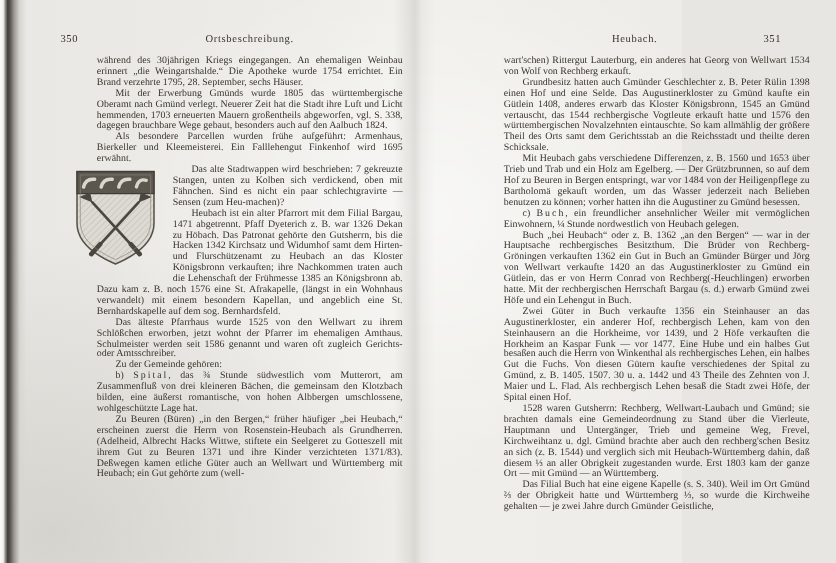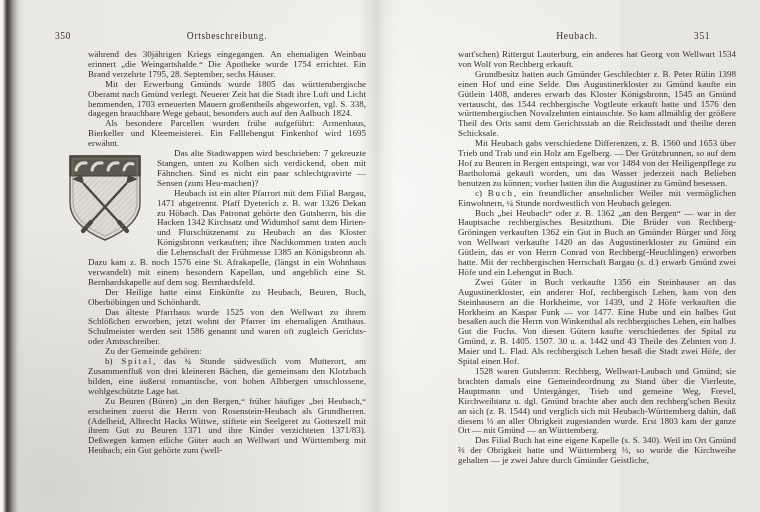--- a/index.html
+++ b/index.html
@@ -97,21 +97,20 @@
         </g>
         <path d="M65,33 L77,28 L67,24 Z" fill="#4b463e"></path>
         <path d="M23,33 L11,28 L21,24 Z" fill="#4b463e"></path>
 
         <path d="M12,8 L76,8 L76,51 Q76,71 44,85 Q12,71 12,51 Z" fill="none" stroke="#8a8479" stroke-width="0.6"></path>
       </svg>
       <p>Das alte Stadtwappen wird beschrieben: 7 gekreuzte Stangen, unten zu Kolben sich verdickend, oben mit Fähnchen. Sind es nicht ein paar schlechtgravirte — Sensen (zum Heu-machen)?</p>
       <p>Heubach ist ein alter Pfarrort mit dem Filial Bargau, 1471 abgetrennt. Pfaff Dyeterich z. B. war 1326 Dekan zu Höbach. Das Patronat gehörte den Gutsherrn, bis die Hacken 1342 Kirchsatz und Widumhof samt dem Hirten- und Flurschützenamt zu Heubach an das Kloster Königsbronn verkauften; ihre Nachkommen traten auch die Lehenschaft der Frühmesse 1385 an Königsbronn ab. Dazu kam z. B. noch 1576 eine St. Afrakapelle, (längst in ein Wohnhaus verwandelt) mit einem besondern Kapellan, und angeblich eine St. Bernhardskapelle auf dem sog. Bernhardsfeld.</p>
     </div>
 
-    <p class="clearfloat">Der Heilige hatte einst Einkünfte zu Heubach, Beuren, Buch, Oberböbingen und Schönhardt.</p>
     <p>Das älteste Pfarrhaus wurde 1525 von den Wellwart zu ihrem Schlößchen erworben, jetzt wohnt der Pfarrer im ehemaligen Amthaus. Schulmeister werden seit 1586 genannt und waren oft zugleich Gerichts- oder Amtsschreiber.</p>
     <p>Zu der Gemeinde gehören:</p>
     <p><span>b) </span><span class="sperr">Spital</span><span>, das ¾ Stunde südwestlich vom Mutterort, am Zusammenfluß von drei kleineren Bächen, die gemeinsam den Klotzbach bilden, eine äußerst romantische, von hohen Albbergen umschlossene, wohlgeschützte Lage hat.</span></p>
     <p>Zu Beuren (Büren) „in den Bergen,“ früher häufiger „bei Heubach,“ erscheinen zuerst die Herrn von Rosenstein-Heubach als Grundherren. (Adelheid, Albrecht Hacks Wittwe, stiftete ein Seelgeret zu Gotteszell mit ihrem Gut zu Beuren 1371 und ihre Kinder verzichteten 1371/83). Deßwegen kamen etliche Güter auch an Wellwart und Württemberg mit Heubach; ein Gut gehörte zum (well-</p>
   </div>
 
   <div class="page page-right">
     <div class="pg-header">
       <span class="pg-num">351</span>
       <div class="pg-title">Heubach.</div>

